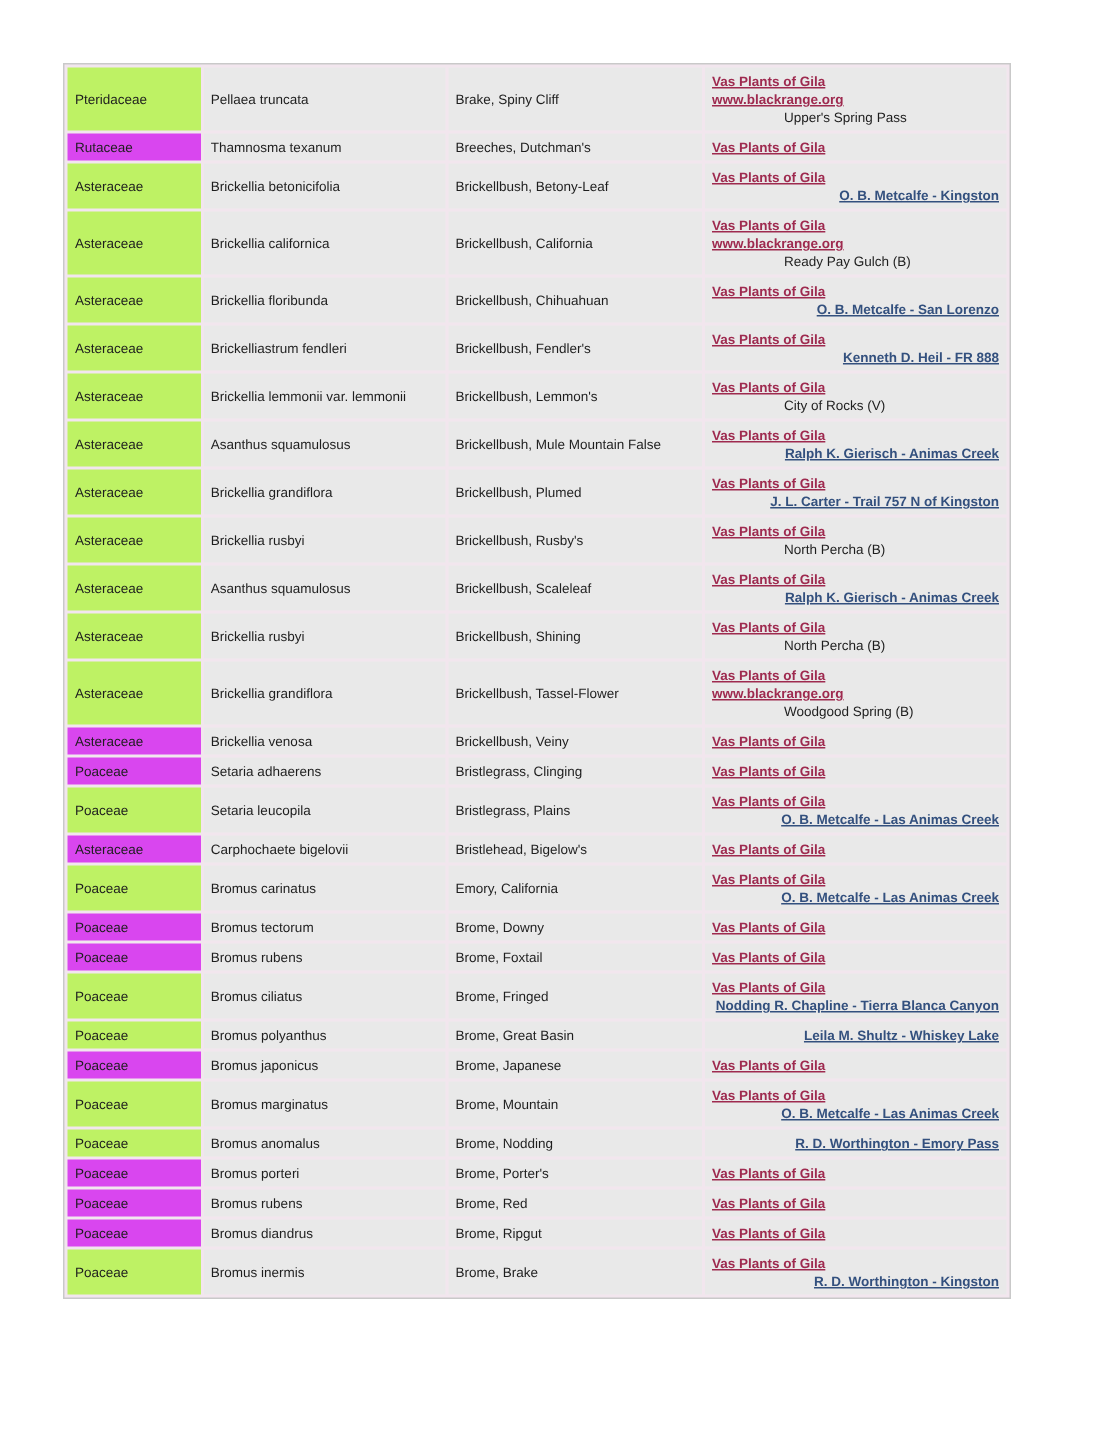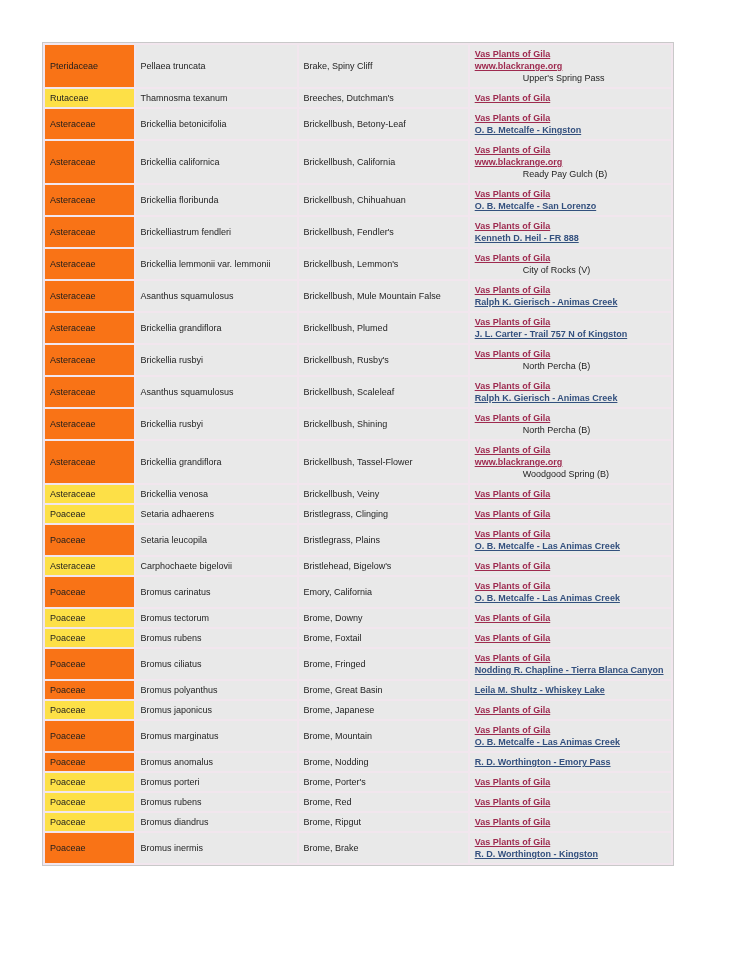--- a/index.html
+++ b/index.html
@@ -3,25 +3,25 @@
 <meta charset="utf-8">
 <style>
   html,body{margin:0;padding:0;background:#ffffff;}
   body{font-family:"Liberation Sans", sans-serif;}
   .page{width:736px;height:960px;overflow:hidden;background:#ffffff;}
   .table-wrap{padding:42px 0 0 42px;}
   table.plants{border-collapse:separate;border-spacing:2px;background:#f2e6ee;
     border:1px solid #c9c9c9;width:632px;table-layout:fixed;}
   td{font-size:9px;line-height:12px;color:#1e1e1e;padding:3px 5px;
      vertical-align:middle;background:#e9e9e9;overflow:hidden;}
-  td.family{background:#f97316;}
-  td.family.hl{background:#fde047;}
+  td.family{background:#bef264;}
+  td.family.hl{background:#d946ef;}
   .lnk{display:block;}
   a.red{color:#9e2a4f;font-weight:bold;}
-  a.blue{color:#33507e;font-weight:bold;text-decoration:underline;}
+  a.blue{color:#33507e;font-weight:bold;text-decoration:underline;text-align:right;}
   span.plain{color:#1e1e1e;font-weight:normal;display:block;margin-left:48px;}
 </style>
 </head>
 <body>
 
 <div class="page">
   <div class="table-wrap">
     <table class="plants">
       <colgroup>
         <col style="width:88px">

